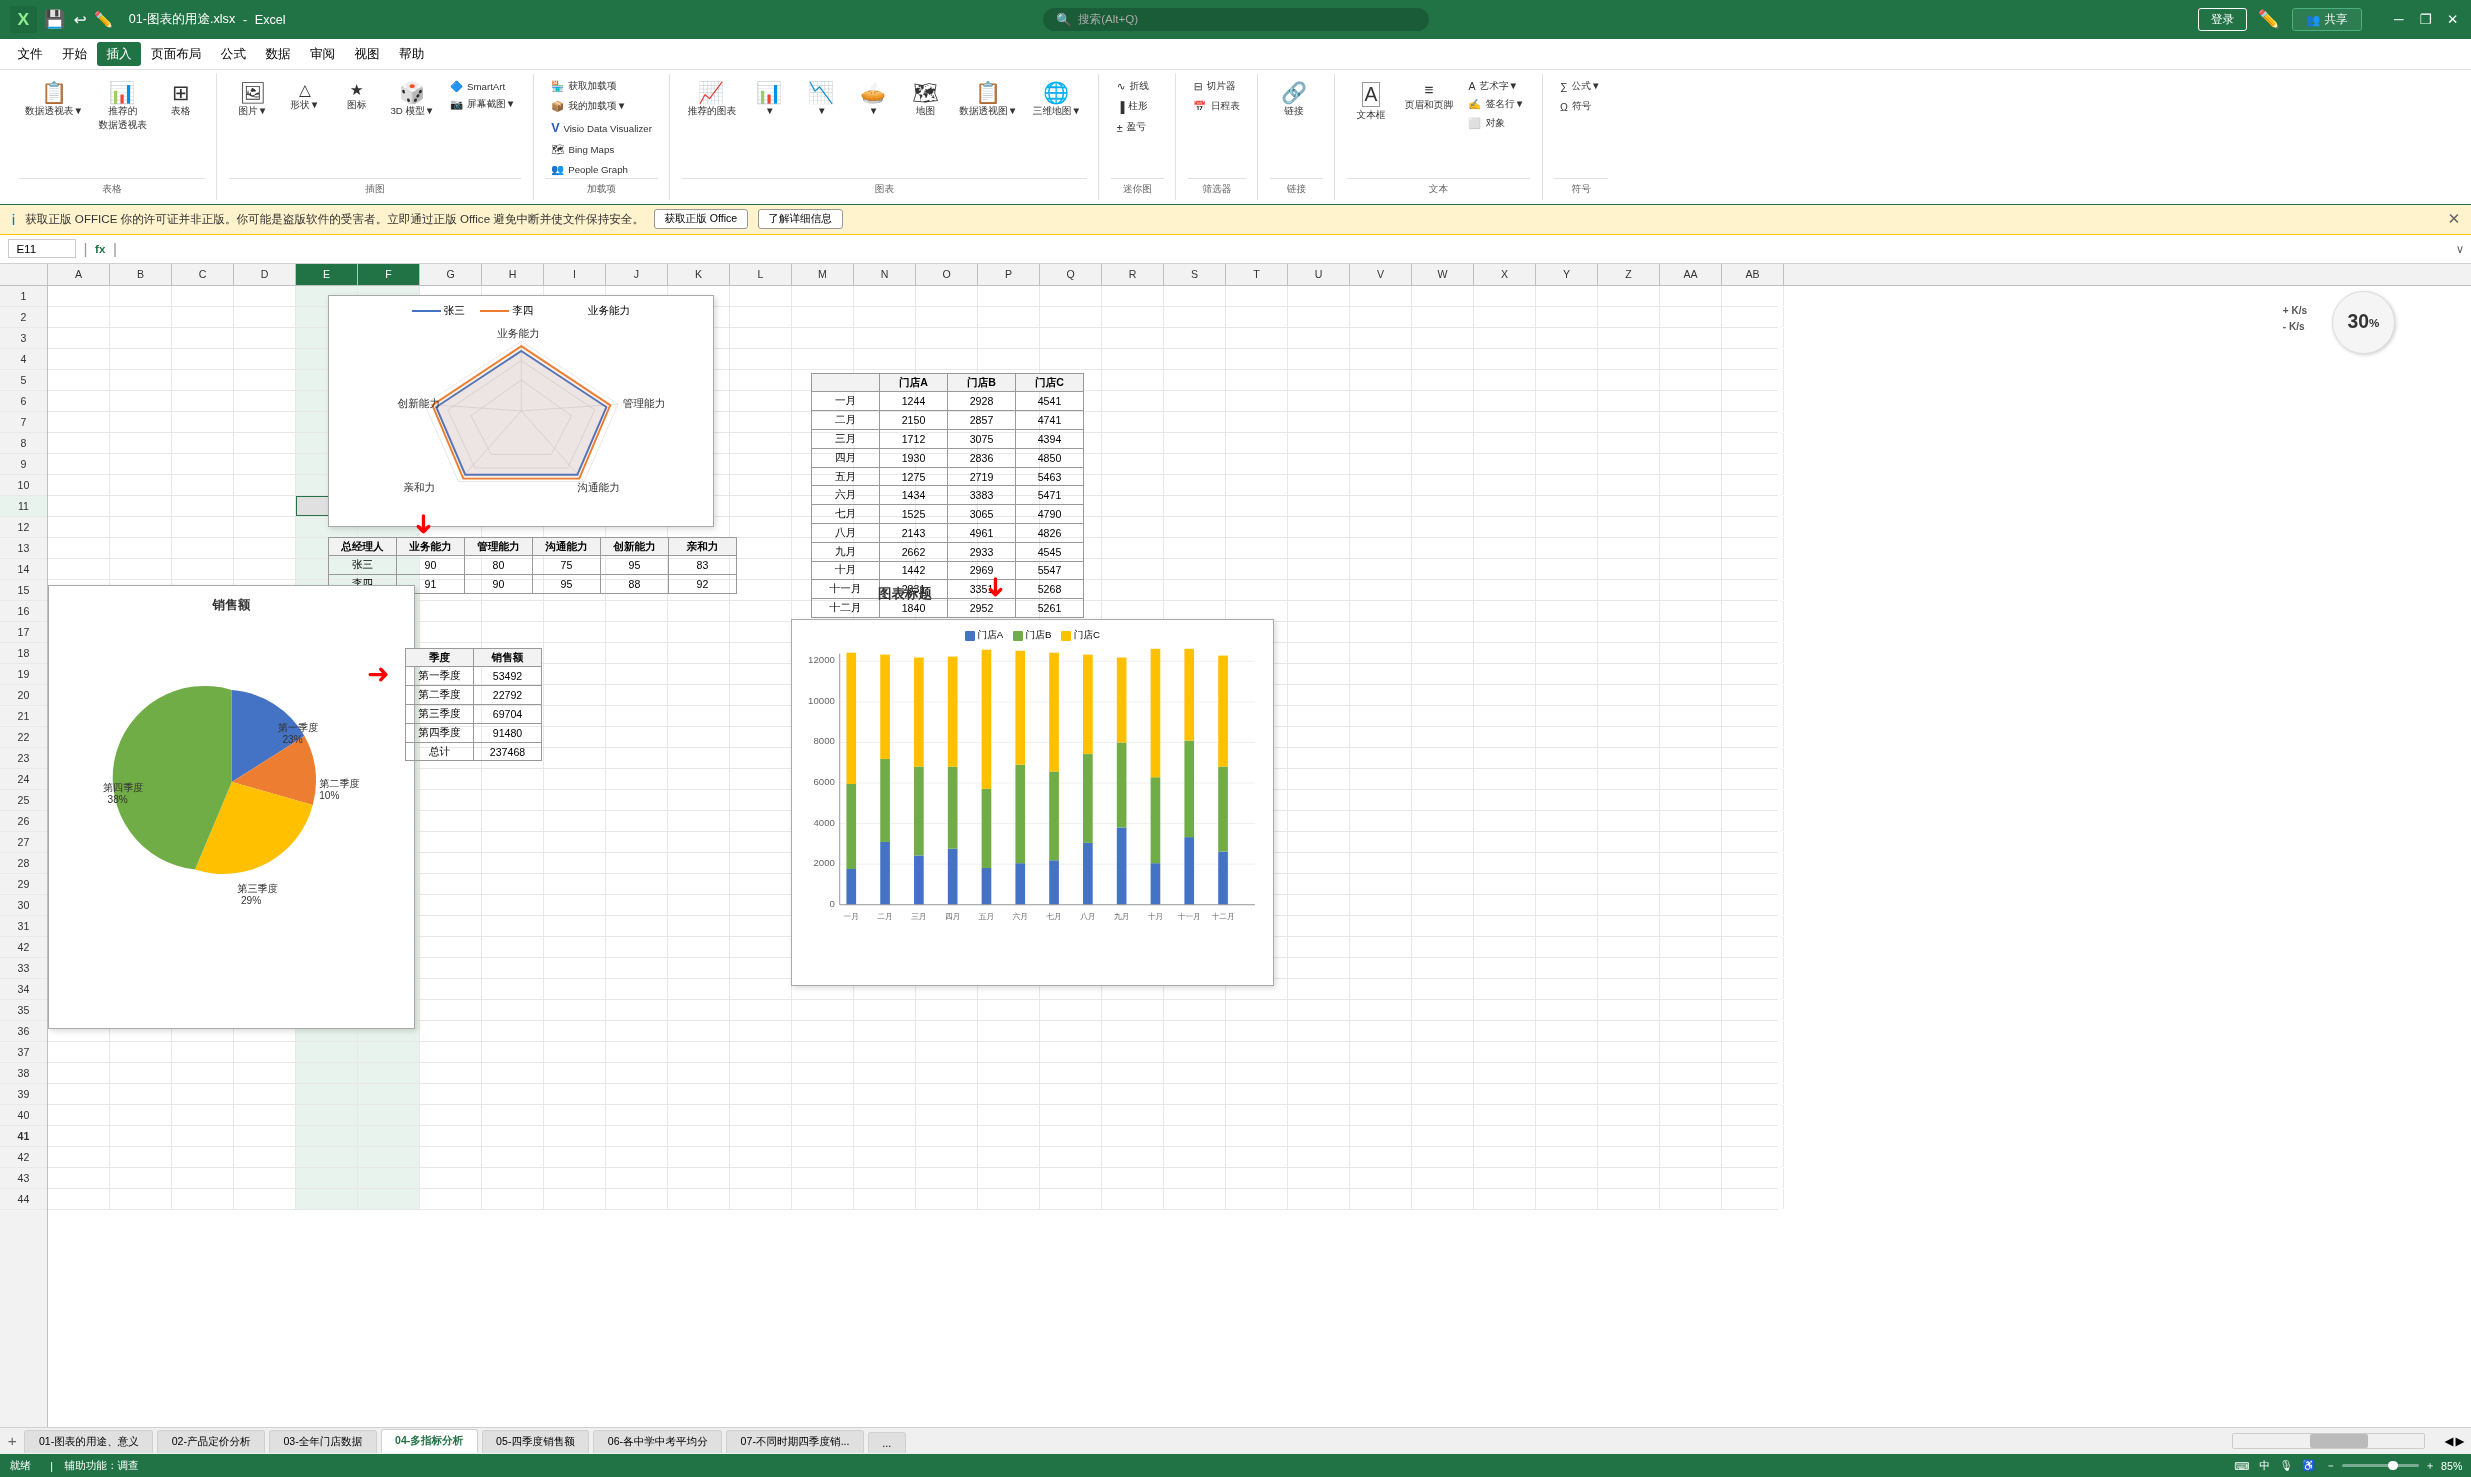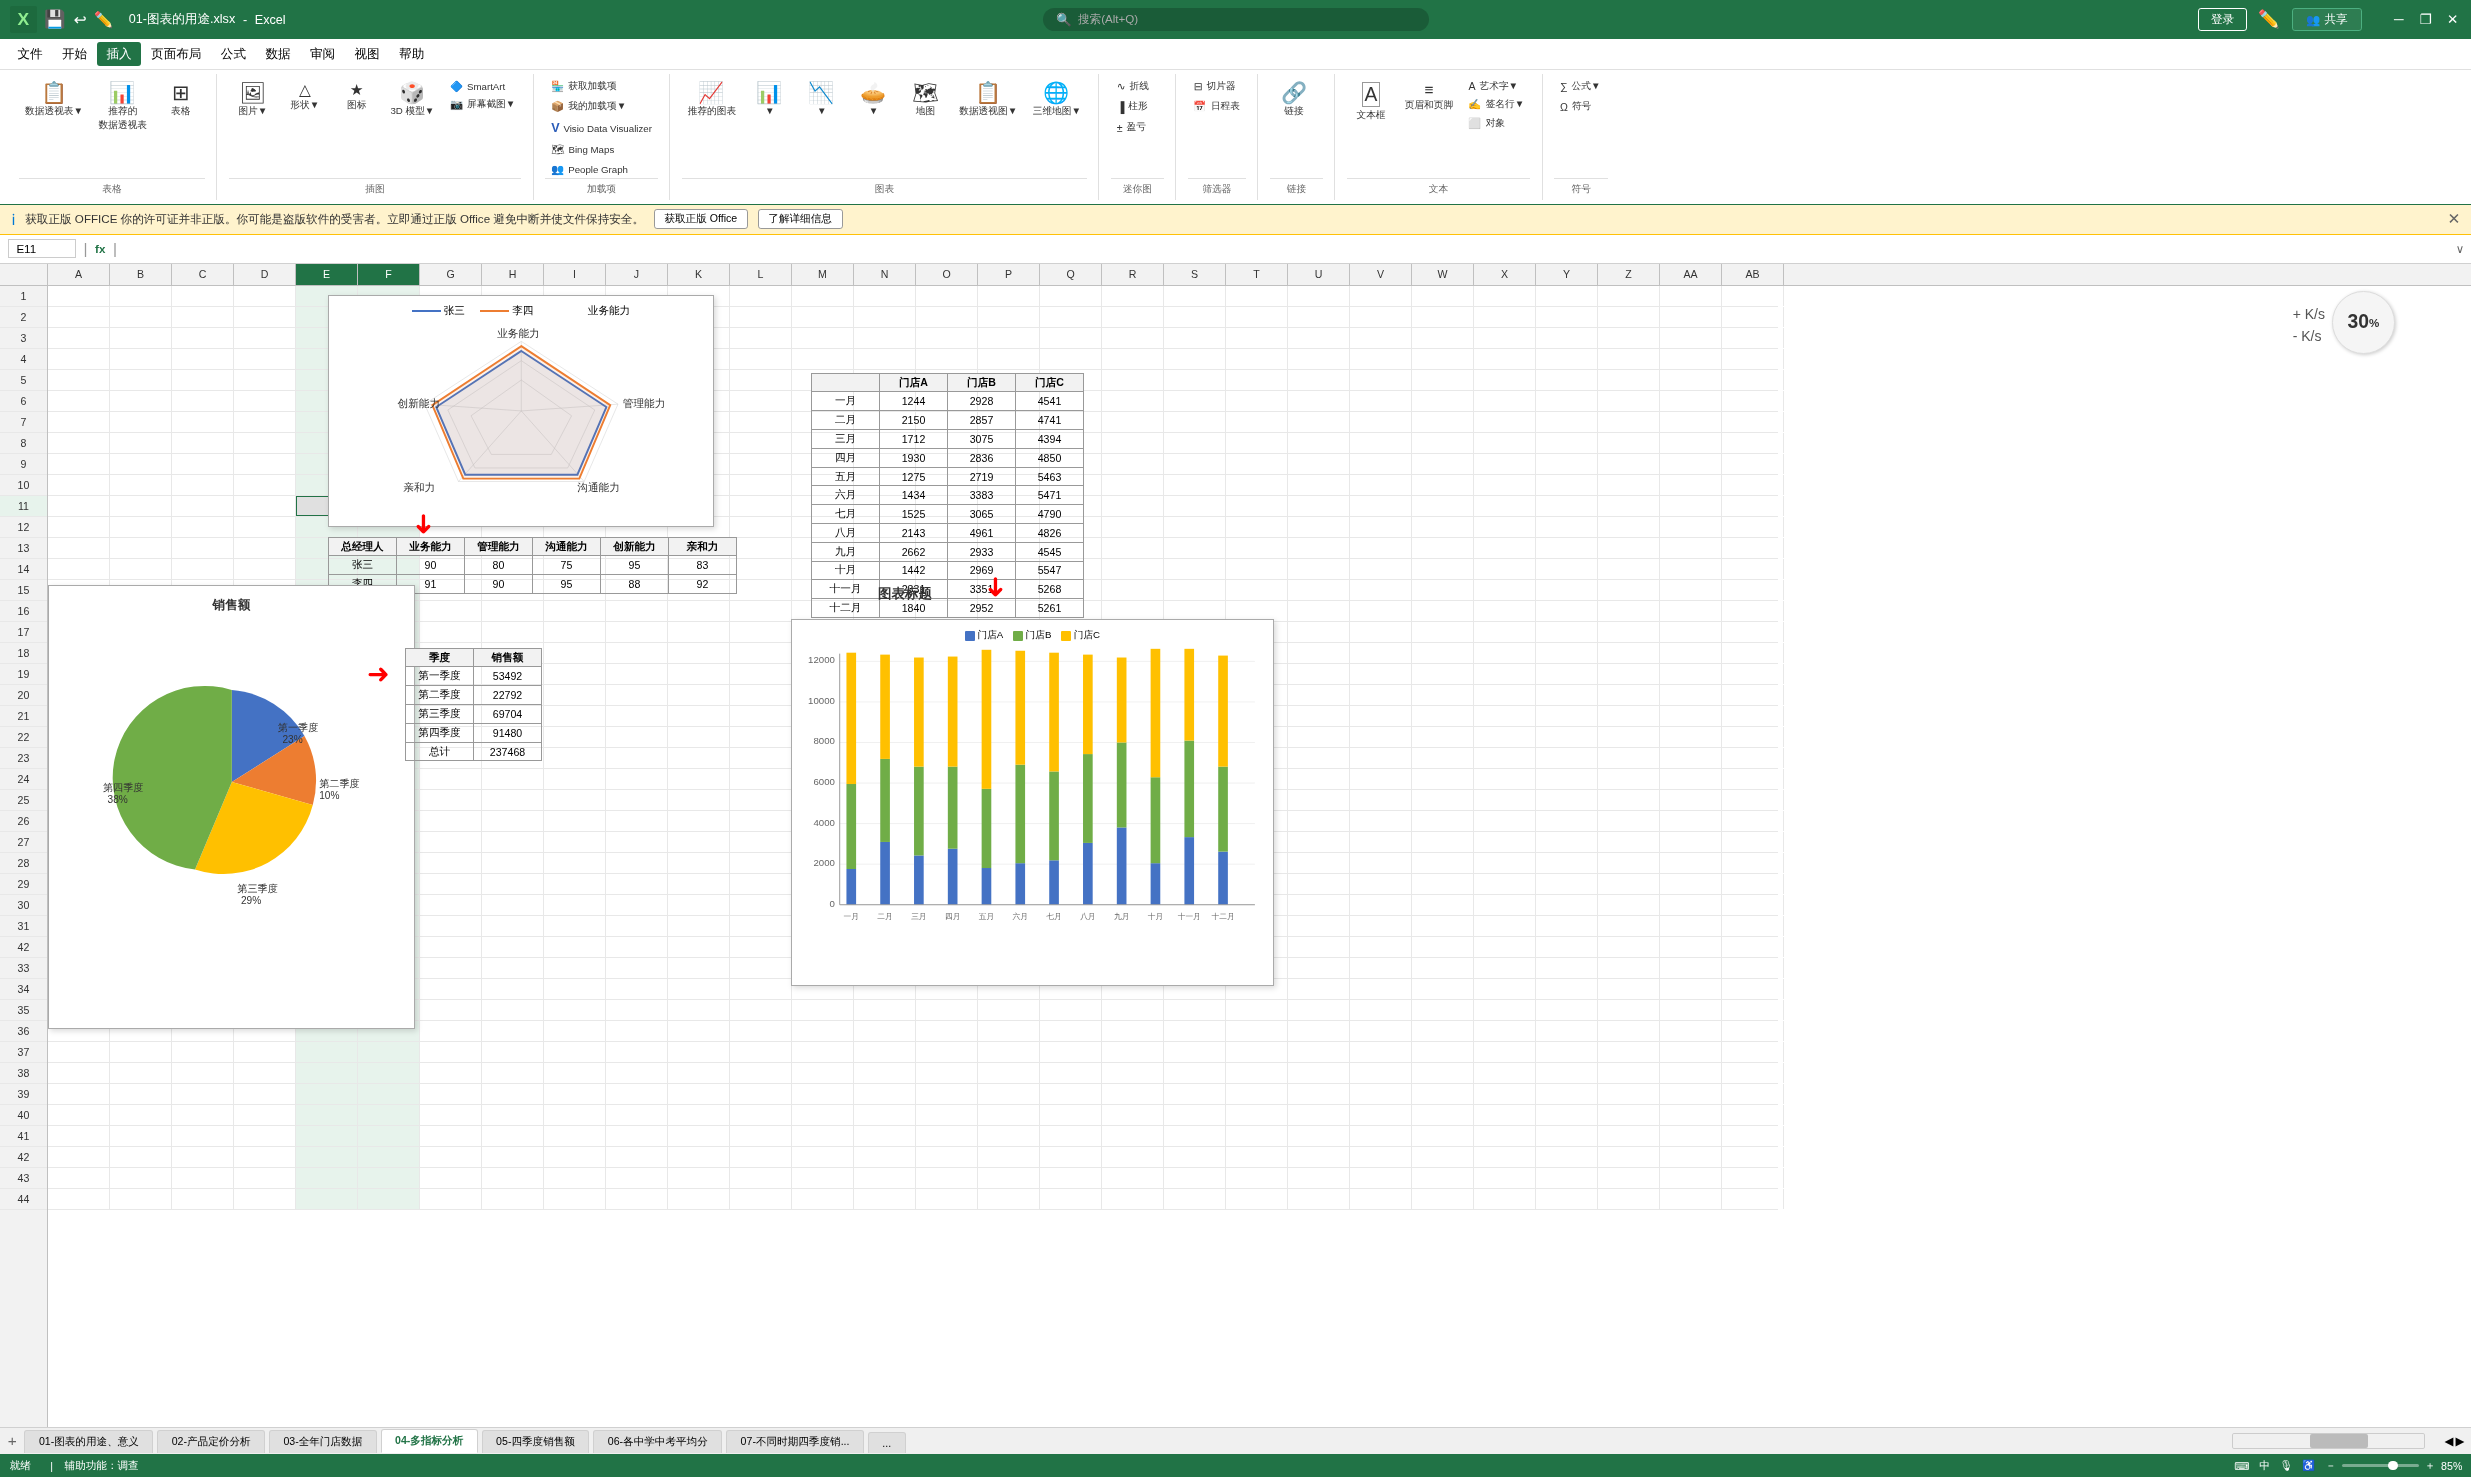--- a/index.html
+++ b/index.html
@@ -435,21 +435,21 @@
               <div style="height: 21px; border-bottom: 1px solid rgb(232, 232, 232); display: flex; align-items: center; justify-content: center; font-size: 10.6px; color: rgb(51, 51, 51);">31</div>
               <div style="height: 21px; border-bottom: 1px solid rgb(232, 232, 232); display: flex; align-items: center; justify-content: center; font-size: 10.6px; color: rgb(51, 51, 51);">42</div>
               <div style="height: 21px; border-bottom: 1px solid rgb(232, 232, 232); display: flex; align-items: center; justify-content: center; font-size: 10.6px; color: rgb(51, 51, 51);">33</div>
               <div style="height: 21px; border-bottom: 1px solid rgb(232, 232, 232); display: flex; align-items: center; justify-content: center; font-size: 10.6px; color: rgb(51, 51, 51);">34</div>
               <div style="height: 21px; border-bottom: 1px solid rgb(232, 232, 232); display: flex; align-items: center; justify-content: center; font-size: 10.6px; color: rgb(51, 51, 51);">35</div>
               <div style="height: 21px; border-bottom: 1px solid rgb(232, 232, 232); display: flex; align-items: center; justify-content: center; font-size: 10.6px; color: rgb(51, 51, 51);">36</div>
               <div style="height: 21px; border-bottom: 1px solid rgb(232, 232, 232); display: flex; align-items: center; justify-content: center; font-size: 10.6px; color: rgb(51, 51, 51);">37</div>
               <div style="height: 21px; border-bottom: 1px solid rgb(232, 232, 232); display: flex; align-items: center; justify-content: center; font-size: 10.6px; color: rgb(51, 51, 51);">38</div>
               <div style="height: 21px; border-bottom: 1px solid rgb(232, 232, 232); display: flex; align-items: center; justify-content: center; font-size: 10.6px; color: rgb(51, 51, 51);">39</div>
               <div style="height: 21px; border-bottom: 1px solid rgb(232, 232, 232); display: flex; align-items: center; justify-content: center; font-size: 10.6px; color: rgb(51, 51, 51);">40</div>
-              <div style="height: 21px; border-bottom: 1px solid rgb(232, 232, 232); display: flex; align-items: center; justify-content: center; font-size: 10.6px; color: rgb(51, 51, 51);">41</div>
+              <div style="height: 21px; border-bottom: 1px solid rgb(232, 232, 232); display: flex; align-items: center; justify-content: center; font-size: 10.6px; color: rgb(51, 51, 51); font-weight: bold;">41</div>
               <div style="height: 21px; border-bottom: 1px solid rgb(232, 232, 232); display: flex; align-items: center; justify-content: center; font-size: 10.6px; color: rgb(51, 51, 51);">42</div>
               <div style="height: 21px; border-bottom: 1px solid rgb(232, 232, 232); display: flex; align-items: center; justify-content: center; font-size: 10.6px; color: rgb(51, 51, 51);">43</div>
               <div style="height: 21px; border-bottom: 1px solid rgb(232, 232, 232); display: flex; align-items: center; justify-content: center; font-size: 10.6px; color: rgb(51, 51, 51);">44</div>
             </div>
         </div>
 
         <div style="flex:1;overflow:auto;position:relative;" id="cell-area">
 
           <div id="rows-container" style="position: relative; height: 935px; width: 1730px;">
               <div style="display: flex; height: 21px; border-bottom: 1px solid rgb(232, 232, 232);">
@@ -2099,21 +2099,21 @@
                 <text x="392" y="285" font-size="8" fill="#666" text-anchor="middle">十二月</text>
               </g>
 
               <line x1="40" y1="10" x2="40" y2="270" stroke="#999" stroke-width="1"></line>
 
               <line x1="40" y1="270" x2="470" y2="270" stroke="#999" stroke-width="1"></line>
             </svg>
           </div>
 
           <div style="position:absolute;right:77px;top:4.8px;width:63px;height:63px;border-radius:50%;background:#f5f5f5;border:1.9px solid #ddd;display:flex;align-items:center;justify-content:center;font-size:19.3px;font-weight:bold;color:#333;box-shadow:1px 1px 3.9px rgba(0,0,0,0.2);">30<span style="font-size:11.6px;">%</span></div>
-          <div style="position:absolute;right:147px;top:17.4px;font-size:14px;color:#555;line-height:1.6;">
+          <div style="position:absolute;right:165px;top:17.4px;font-size:10px;color:#555;line-height:1.6;font-weight:bold;">
             <div>+ K/s</div>
             <div>- K/s</div>
           </div>
 
           <div id="bg-rows" style="position:absolute;top:0;left:0;right:0;z-index:-1;"></div>
         </div>
       </div>
     </div>
   </div>
 

